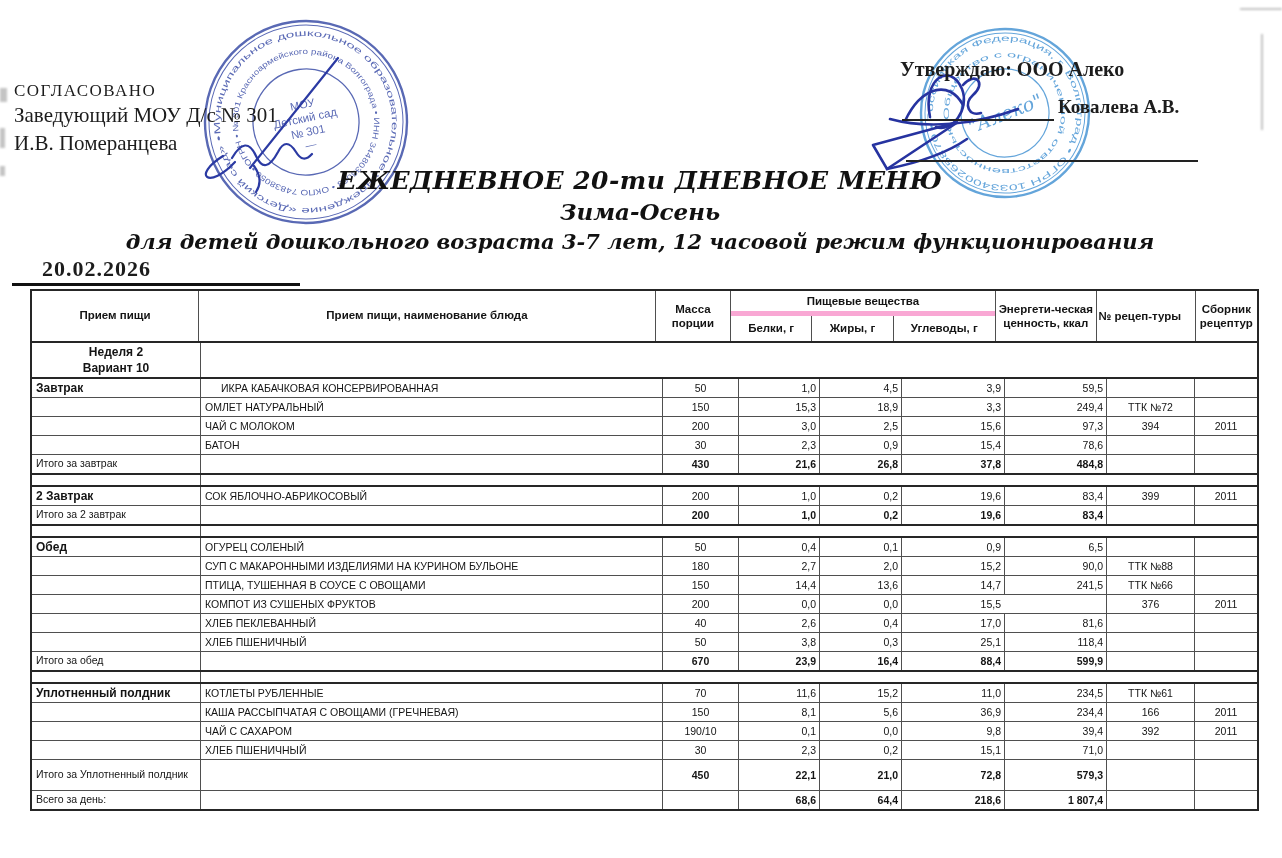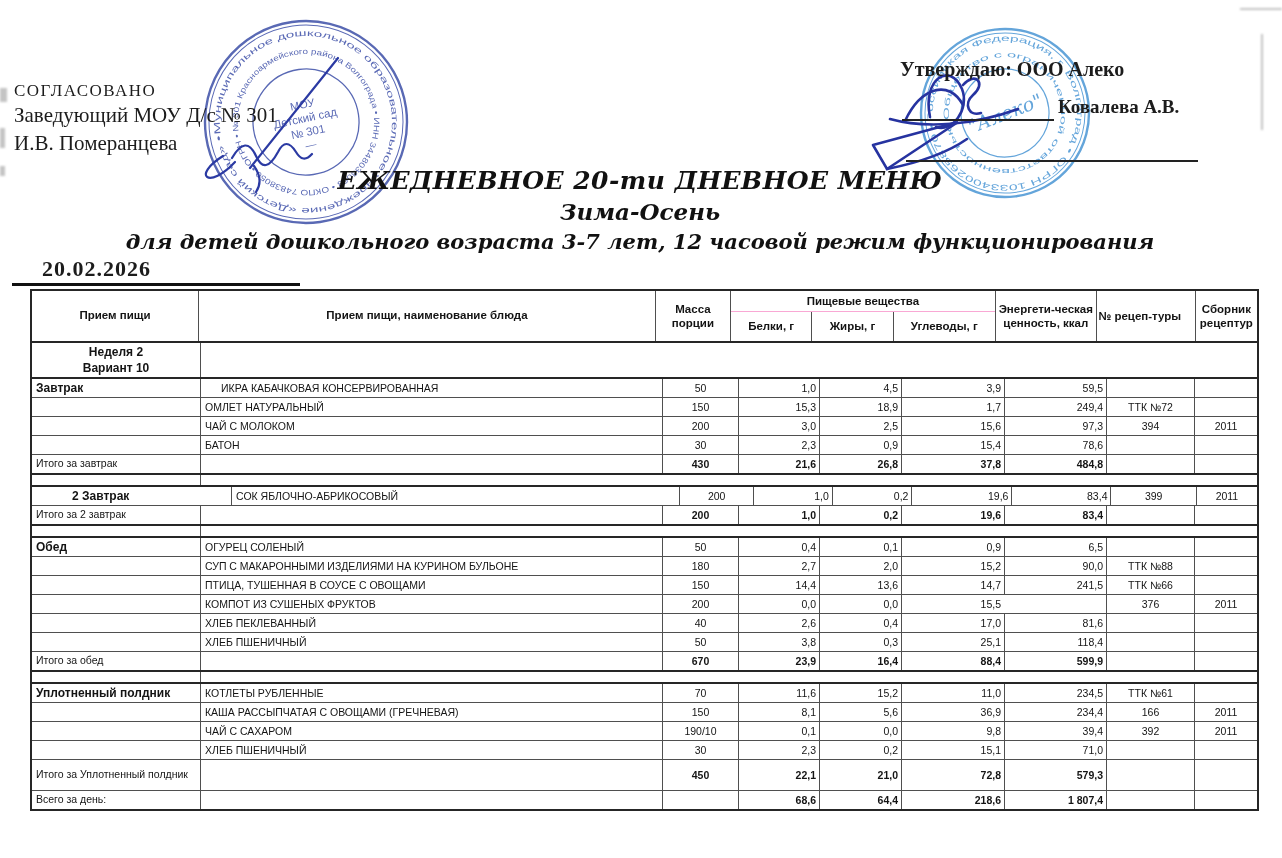--- a/index.html
+++ b/index.html
@@ -45,21 +45,21 @@
   .tc:first-child{border-left:none;}
   .h50{height:50px}.h34{height:34px}.h18{height:18px}.h10{height:10px}.h30{height:30px}
   .c-center{justify-content:center;text-align:center;}
   .c-right{justify-content:flex-end;padding-right:3px;}
   .c-left{justify-content:flex-start;padding-left:4px;}
   .bold{font-weight:bold;}
   .hdr{font-weight:bold;font-size:11.5px;line-height:1.15;text-align:center;justify-content:center;}
   .sec-name{font-weight:bold;font-size:12px;}
   .week-cell{flex-direction:column;justify-content:center;font-weight:bold;font-size:12px;line-height:1.35;}
   .nut-col{flex-direction:column;align-items:stretch;padding:0;}
-  .nut-top{height:20px;border-bottom:1px solid #f9a8d4;display:flex;align-items:center;justify-content:center;
+  .nut-top{height:20px;border-bottom:5px solid #f9a8d4;display:flex;align-items:center;justify-content:center;
            font-weight:bold;font-size:11.5px;}
   .nut-bottom{flex:1;display:flex;}
   .nut-bottom .tc{height:auto;}
   .wrap2{white-space:normal;line-height:1.25;}
 
   
   .artifact{position:absolute;background:#c4c4c4;filter:blur(1px);z-index:0;}
 </style>
 </head>
 <body>
@@ -188,21 +188,21 @@
         <div class="tc c-right" style="width: 102px;">59,5</div>
         <div class="tc c-center" style="width: 88px;"></div>
         <div class="tc c-center" style="width: 63px;"></div>
       </div>
       <div class="trow h18">
         <div class="tc c-left sec-name" style="width: 168px;"></div>
         <div class="tc c-left" style="width: 462px;">ОМЛЕТ НАТУРАЛЬНЫЙ</div>
         <div class="tc c-center" style="width: 76px;">150</div>
         <div class="tc c-right" style="width: 81px;">15,3</div>
         <div class="tc c-right" style="width: 82px;">18,9</div>
-        <div class="tc c-right" style="width: 103px;">1,7</div>
+        <div class="tc c-right" style="width: 103px;">3,3</div>
         <div class="tc c-right" style="width: 102px;">249,4</div>
         <div class="tc c-center" style="width: 88px;">ТТК №72</div>
         <div class="tc c-center" style="width: 63px;"></div>
       </div>
       <div class="trow h18">
         <div class="tc c-left sec-name" style="width: 168px;"></div>
         <div class="tc c-left" style="width: 462px;">ЧАЙ С МОЛОКОМ</div>
         <div class="tc c-center" style="width: 76px;">200</div>
         <div class="tc c-right" style="width: 81px;">3,0</div>
         <div class="tc c-right" style="width: 82px;">2,5</div>
@@ -230,21 +230,21 @@
         <div class="tc c-right bold" style="width: 82px;">26,8</div>
         <div class="tc c-right bold" style="width: 103px;">37,8</div>
         <div class="tc c-right bold" style="width: 102px;">484,8</div>
         <div class="tc " style="width: 88px;"></div>
         <div class="tc " style="width: 63px;"></div>
       </div>
       <div class="trow thick h10" style="border-bottom: 2px solid rgb(38, 38, 38);">
         <div class="tc " style="width: 168px;"></div>
         <div class="tc " style="width: 1057px;"></div>
       </div>
-      <div class="trow h18 ntop" style="border-top: none; padding-left: 36px;">
+      <div class="trow h18 ntop" style="border-top: none;">
         <div class="tc c-left sec-name" style="width: 168px;">2 Завтрак</div>
         <div class="tc c-left" style="width: 462px;">СОК ЯБЛОЧНО-АБРИКОСОВЫЙ</div>
         <div class="tc c-center" style="width: 76px;">200</div>
         <div class="tc c-right" style="width: 81px;">1,0</div>
         <div class="tc c-right" style="width: 82px;">0,2</div>
         <div class="tc c-right" style="width: 103px;">19,6</div>
         <div class="tc c-right" style="width: 102px;">83,4</div>
         <div class="tc c-center" style="width: 88px;">399</div>
         <div class="tc c-center" style="width: 63px;">2011</div>
       </div>

